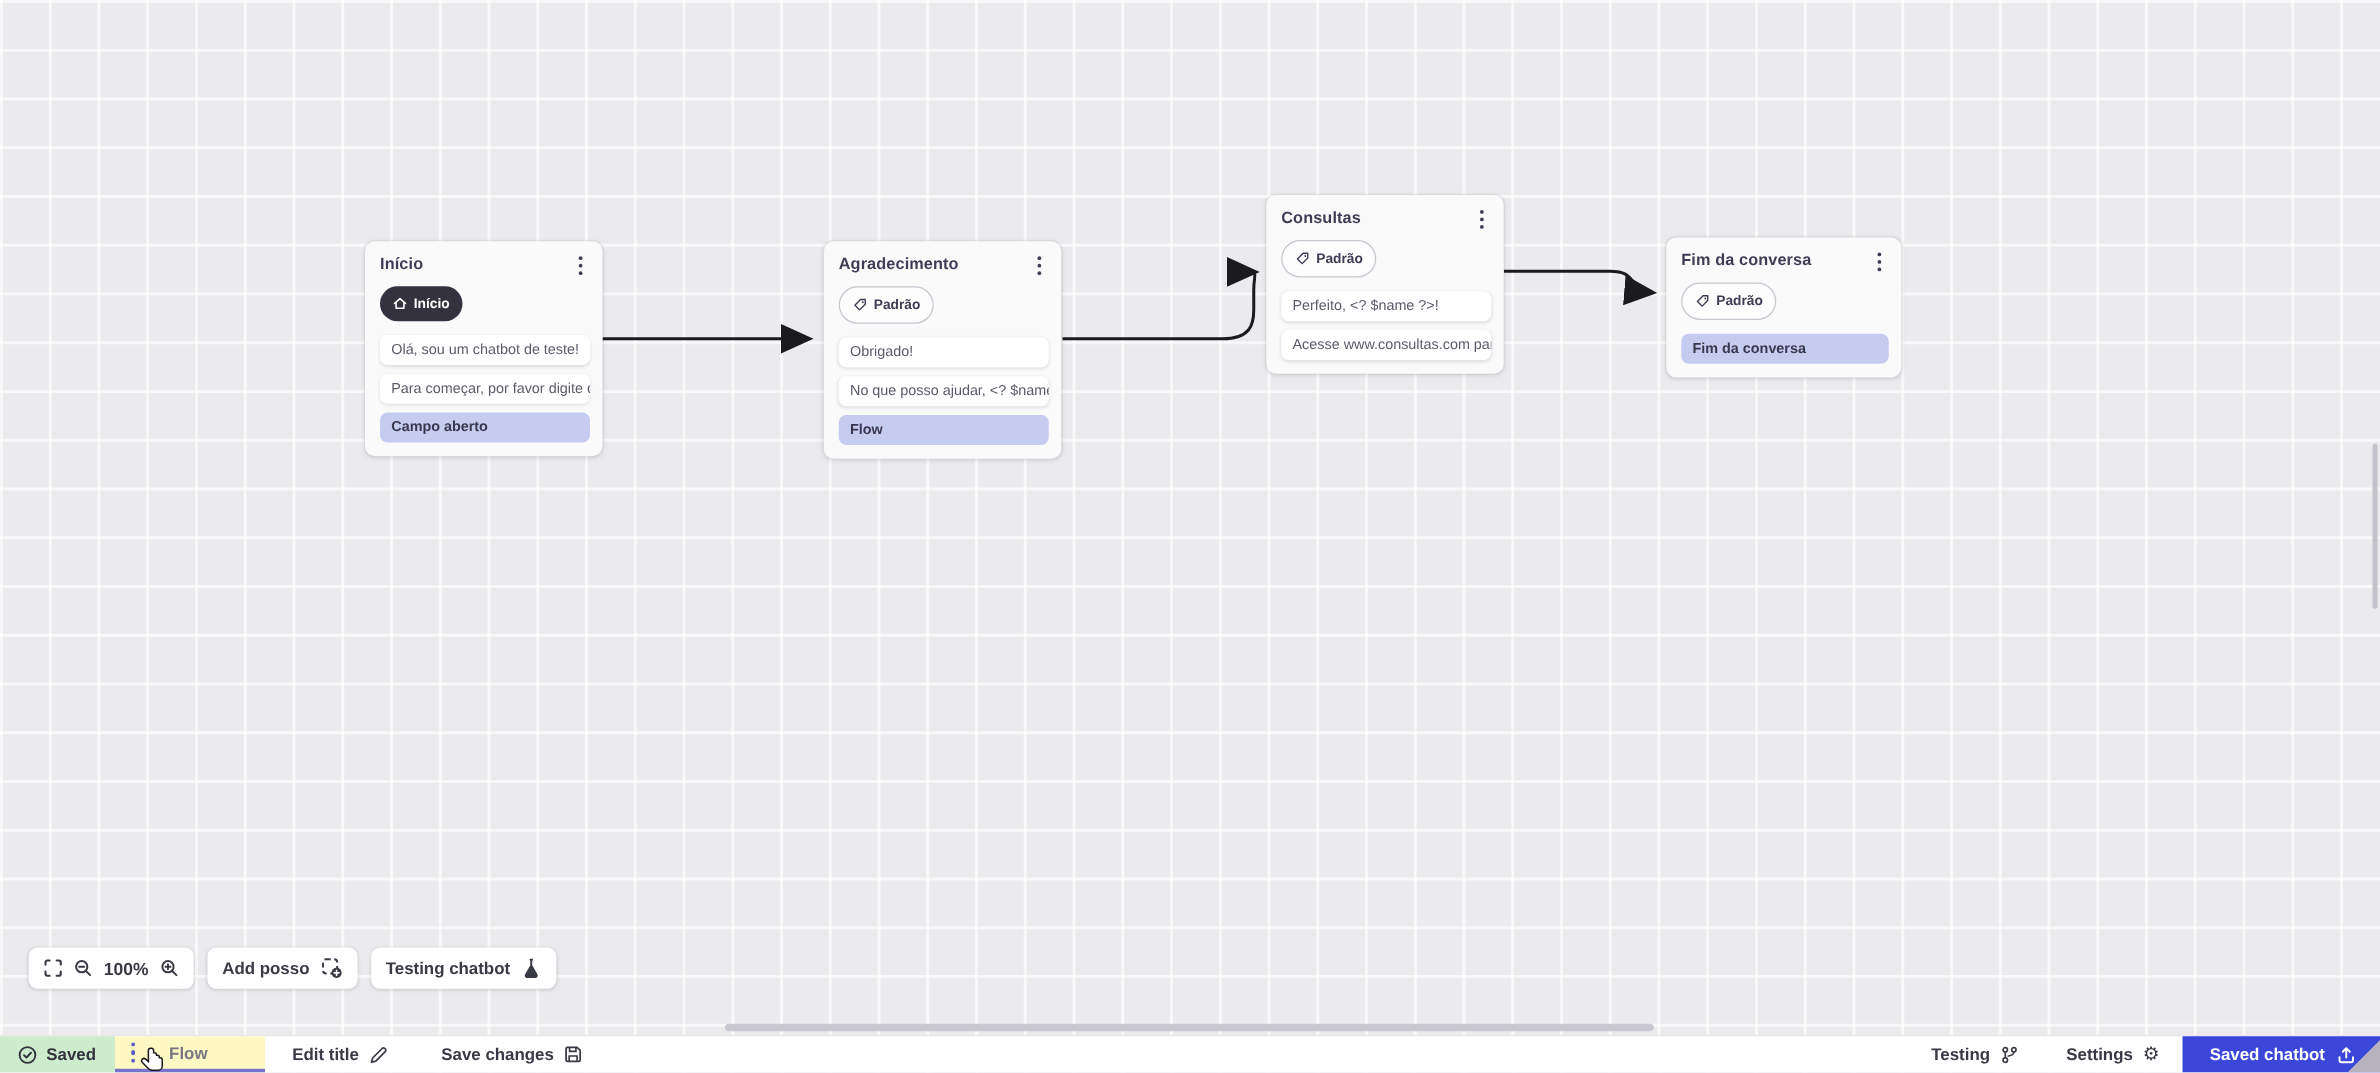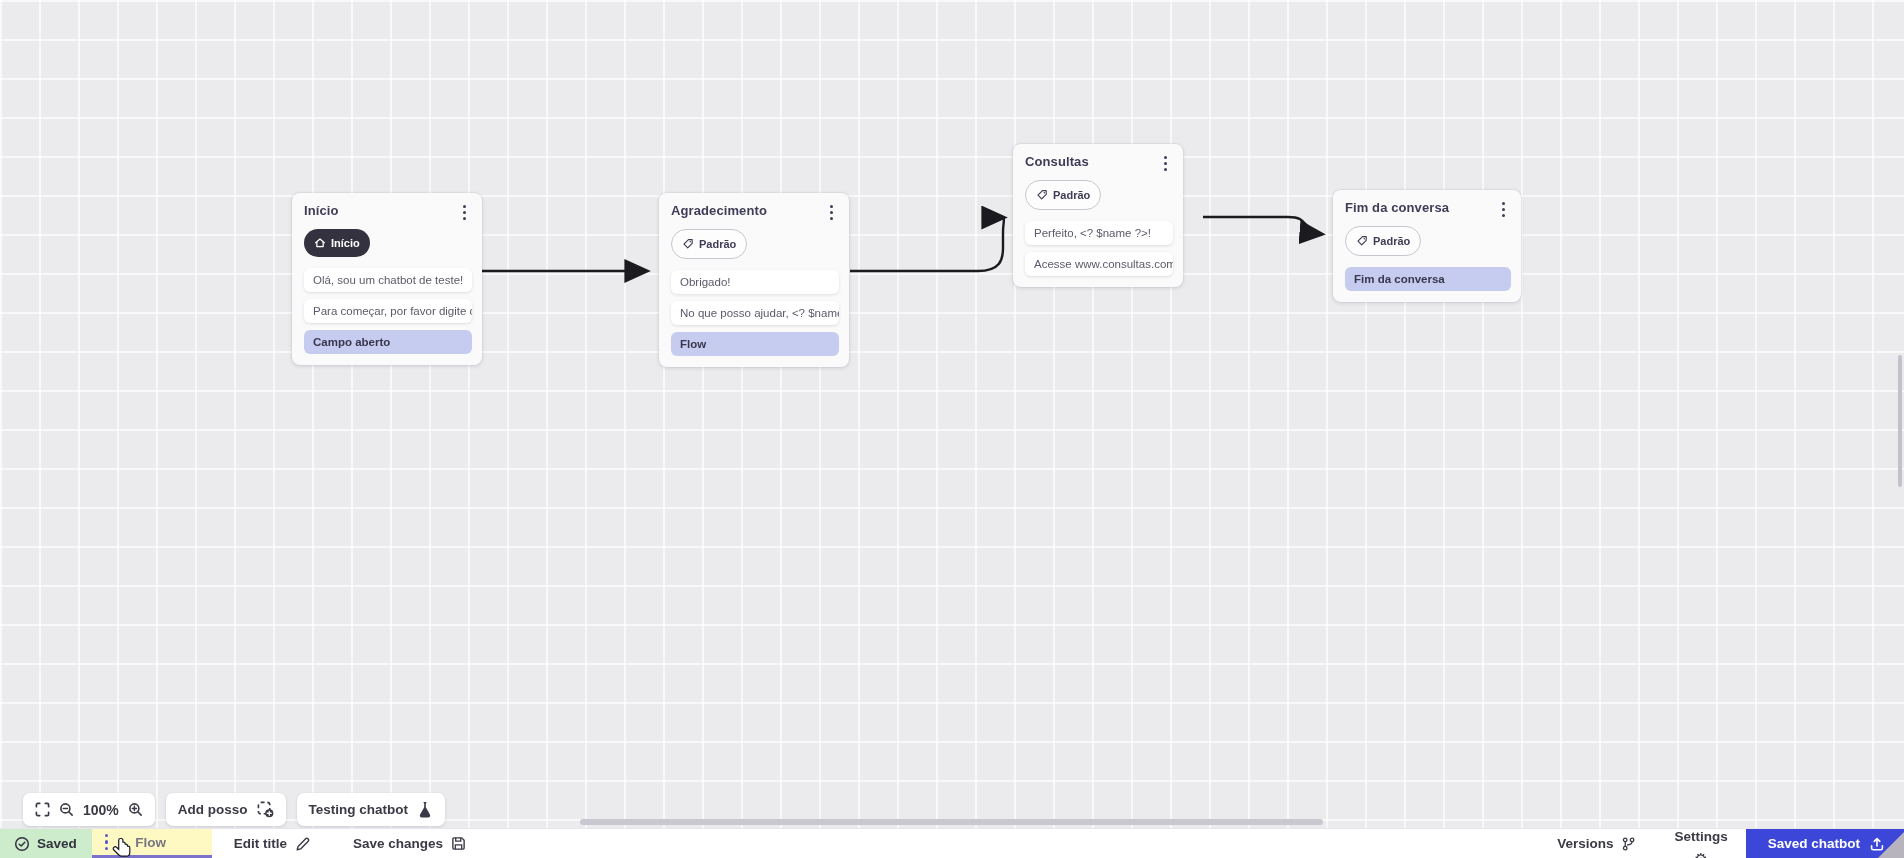--- a/index.html
+++ b/index.html
@@ -36,21 +36,21 @@
   .badge.outline { background:#fdfdfd; color:#3f3c56; border:1px solid #c7c6cf; }
   .blk {
     background:#ffffff; border-radius:6px; padding:6px 9px; margin-bottom:7px;
     font-size:11.5px; color:#5c5a6a; box-shadow:0 1px 3px rgba(30,30,50,.13);
     white-space:nowrap; overflow:hidden;
   }
   .blk:last-child { margin-bottom:0; }
   .blk.purple { background:#c6cbf0; color:#39374e; font-weight:700; box-shadow:none; }
 
   
-  .toolbar { position:absolute; left:23px; top:793px; display:flex; gap:11px; }
+  .toolbar { position:absolute; left:23px; top:758px; display:flex; gap:11px; }
   .pill { background:#ffffff; border-radius:7px; height:33px; display:flex; align-items:center;
     padding:0 12px; gap:9px; box-shadow:0 1px 3px rgba(30,30,50,.16);
     font-size:13.5px; font-weight:700; color:#3a3946; }
   .pill .ico { display:flex; align-items:center; }
   .zoom-pct { font-size:14px; }
 
   
   .hscroll { position:absolute; left:580px; top:819px; width:743px; height:6px;
     background:#c9c7d0; border-radius:3px; }
   .vscroll { position:absolute; left:1898px; top:355px; width:4px; height:132px;
@@ -64,21 +64,21 @@
   .tab-flow { position:relative; background:#fef9c3; width:120px; display:flex; align-items:center;
     gap:10px; padding:0 10px; border-bottom:3px solid #7b73cb; }
   .tab-flow .fdots { display:flex; flex-direction:column; gap:3px; padding:0 3px; }
   .tab-flow .fdots i { width:3.5px; height:3.5px; border-radius:50%; background:#5a55c8; display:block; }
   .tab-flow .flabel { color:#787680; margin-left:14px; }
   .bar-item { display:flex; align-items:center; gap:8px; cursor:pointer; }
   .edit-title { padding:0 16px 0 22px; }
   .save-changes { padding:0 16px 0 26px; }
   .right-group { margin-left:auto; display:flex; align-items:stretch; }
   .versions { padding:0 20px; }
-  .settings { padding:0 18px;flex-direction:column; }
+  .settings { padding:0 18px; }
   .btn-post { background:#3c46d8; color:#ffffff; display:flex; align-items:center; gap:9px;
     padding:0 19px 0 22px; font-size:13.5px; font-weight:700; cursor:pointer; }
   .gear-glyph { font-family:"DejaVu Sans", sans-serif; font-size:15px; line-height:1; color:#3a3946; font-weight:400; }
 
   .resize-grip { position:absolute; right:0; bottom:0; width:26px; height:26px;
     background:#b7b4bd; clip-path:polygon(100% 0, 100% 100%, 0 100%); }
 
   .cursor { position:absolute; left:112px; top:837px; }
 </style>
 </head>
@@ -138,21 +138,21 @@
           <circle cx="11" cy="5" r="1" fill="#3f3c56"></circle>
         </svg>
         <span>Padrão</span>
       </span>
     </div>
     <div class="blk">Obrigado!</div>
     <div class="blk">No que posso ajudar, &lt;? $name ...</div>
     <div class="blk purple">Flow</div>
   </div>
 
-  <div class="node" style="left:1013px; top:144px; width:170px">
+  <div class="node" style="left:1013px; top:156px; width:190px">
     <div class="node-head">
       <span class="node-title">Consultas</span>
       <span class="kebab">
           <i></i>
           <i></i>
           <i></i>
         </span>
     </div>
     <div>
       <span class="badge outline">
@@ -264,21 +264,21 @@
     <div class="bar-item save-changes">
       <span>Save changes</span>
       <svg width="15" height="15" viewBox="0 0 16 16">
         <path d="M2 3.2C2 2.5 2.5 2 3.2 2h8.2L14 4.6v8.2c0 .7-.5 1.2-1.2 1.2H3.2c-.7 0-1.2-.5-1.2-1.2z" fill="none" stroke="#3a3946" stroke-width="1.5" stroke-linejoin="round"></path>
         <path d="M5 2v3.4h5.4V2 M4.6 14v-4.6h6.8V14" fill="none" stroke="#3a3946" stroke-width="1.4"></path>
       </svg>
     </div>
 
     <div class="right-group">
       <div class="bar-item versions">
-        <span>Versions</span>
+        <span>Testing</span>
         <svg width="15" height="16" viewBox="0 0 16 16">
           <circle cx="4.5" cy="3.6" r="1.9" fill="none" stroke="#3a3946" stroke-width="1.4"></circle>
           <circle cx="4.5" cy="12.4" r="1.9" fill="none" stroke="#3a3946" stroke-width="1.4"></circle>
           <circle cx="11.8" cy="3.6" r="1.9" fill="none" stroke="#3a3946" stroke-width="1.4"></circle>
           <path d="M4.5 5.5v5 M11.8 5.5c0 2.6-2.5 3.2-5.4 3.6" fill="none" stroke="#3a3946" stroke-width="1.4"></path>
         </svg>
       </div>
 
       <div class="bar-item settings">
         <span>Settings</span>

